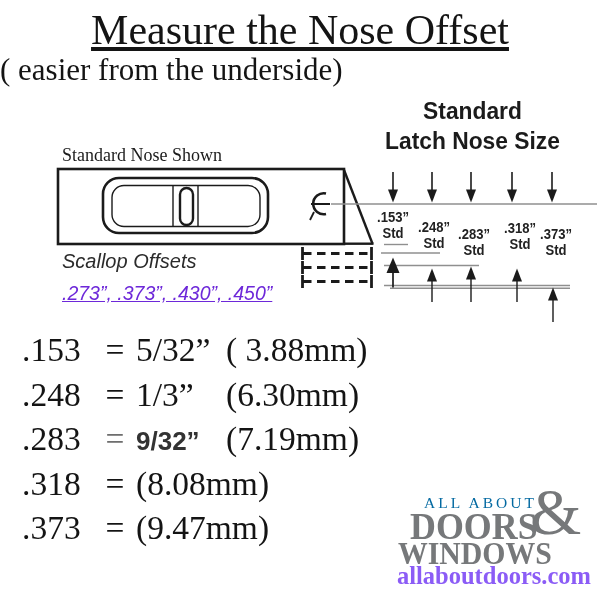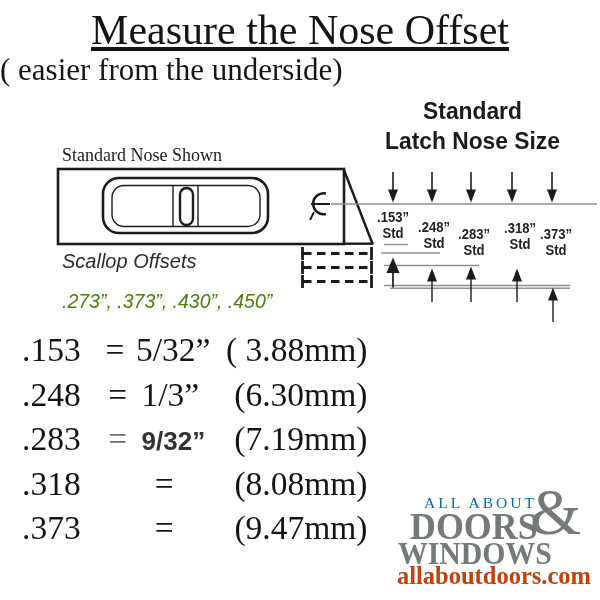--- a/index.html
+++ b/index.html
@@ -17,38 +17,38 @@
                 font:bold 24px "Liberation Sans", sans-serif;color:#1b1b1b;
                 line-height:1.25;transform:scaleX(0.95);transform-origin:50% 0;}
   .std-nose-label{left:62px;top:145px;font:400 18px "Liberation Serif", serif;}
 
   .nsl{width:54px;text-align:center;font:bold 14.5px "Liberation Sans", sans-serif;
        line-height:1.1;color:#222;transform:scaleX(0.9);transform-origin:50% 0;white-space:nowrap;}
   .nsl-1{left:366px;top:210px;} .nsl-2{left:407px;top:220px;} .nsl-3{left:447px;top:227px;}
   .nsl-4{left:493px;top:221px;} .nsl-5{left:529px;top:227px;}
 
   .scallop-title{left:62px;top:250px;font:italic 20px "Liberation Sans", sans-serif;color:#2b2b2b;}
-  .scallop-values{left:62px;top:290px;font:italic 19.5px "Liberation Sans", sans-serif;color:#4d7c0f;white-space:nowrap;}
+  .scallop-values{left:62px;top:282px;font:italic 19.5px "Liberation Sans", sans-serif;color:#6d28d9;white-space:nowrap;text-decoration:underline;}
 
   .table{left:22px;top:331px;font:400 33.5px "Liberation Serif", serif;color:#141414;}
-  .t-row{display:flex;align-items:baseline;height:44.5px;white-space:nowrap;justify-content:space-between;}
+  .t-row{display:flex;align-items:baseline;height:44.5px;white-space:nowrap;}
   .t-dec{width:72px;} .t-eq{width:42px;text-align:center;} .t-frac{width:90px;}
   .t-eq.gray{color:#6e6e6e;}
   .t-frac.altfont{font:bold 26px "Liberation Sans", sans-serif;color:#333;}
 
   .logo-top{left:424px;top:494px;font:400 15.5px "Liberation Serif", serif;
             letter-spacing:3px;color:#0369a1;white-space:nowrap;}
   .logo-amp{left:530px;top:479px;font:400 66px "Liberation Serif", serif;
             line-height:1;color:#76787a;}
   .logo-mid{left:410px;top:505px;font:bold 37px "Liberation Serif", serif;
             color:#76787a;transform:scaleX(0.97);transform-origin:0 0;white-space:nowrap;}
   .logo-bot{left:398px;top:536px;font:bold 31px "Liberation Serif", serif;
             color:#76787a;transform:scaleX(0.96);transform-origin:0 0;white-space:nowrap;}
   .logo-web{left:397px;top:562px;font:bold 24.5px "Liberation Serif", serif;
-            color:#c2410c;white-space:nowrap;}
+            color:#8b5cf6;white-space:nowrap;}
 </style>
 </head>
 <body>
 
 <svg class="overlay" viewBox="0 0 600 600" stroke="#1b1b1b" fill="none">
 
   <g>
     <rect x="58" y="169" width="286" height="75" stroke-width="2.6"></rect>
     <path d="M 344 170 L 372.5 243.7" stroke-width="2.4"></path>
     <line x1="344" y1="243.7" x2="373.5" y2="243.7" stroke-width="2.4"></line>

